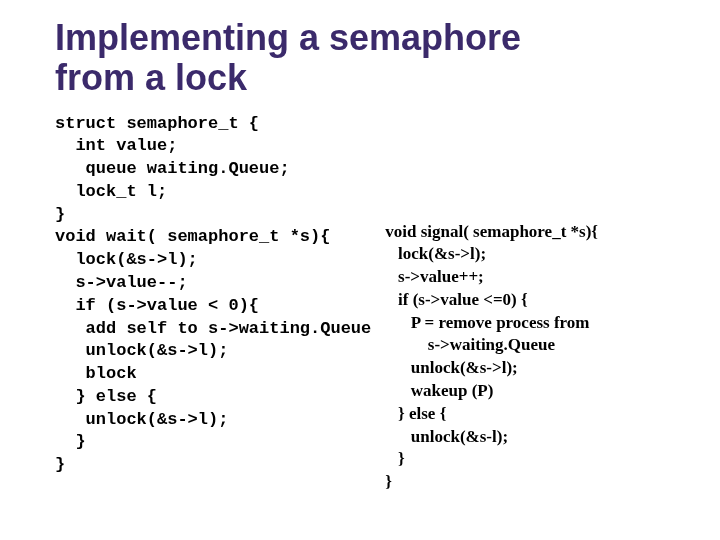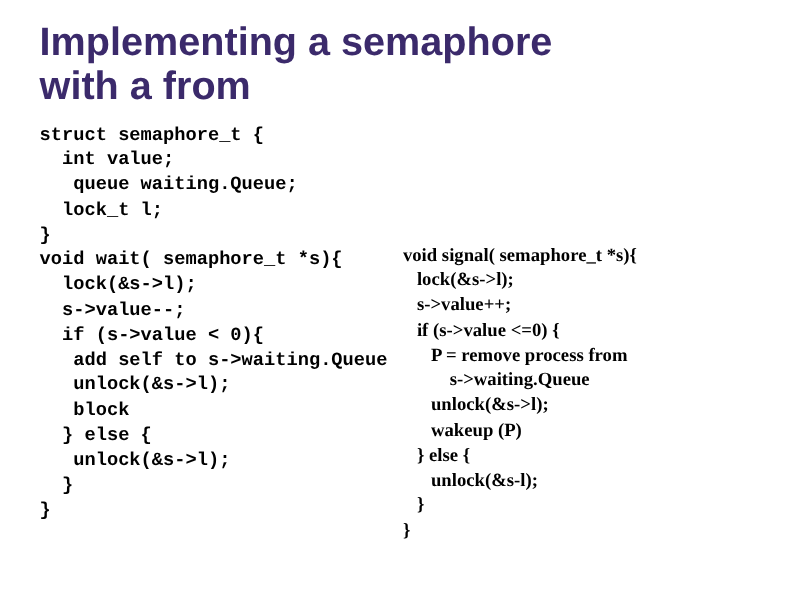--- a/index.html
+++ b/index.html
@@ -8,21 +8,21 @@
     width: 720px;
     height: 540px;
     background: #ffffff;
     font-family: Arial, Helvetica, sans-serif;
     overflow: hidden;
   }
   .slide {
     box-sizing: border-box;
     width: 572px;
     height: 540px;
-    padding: 18px 28px 14px 36px;
+    padding: 18px 28px 14px 55px;
     position: relative;
   }
   .title {
     font-size: 36px;
     font-weight: bold;
     color: #3b2a6b;
     line-height: 1.12;
     margin: 0 0 14px 0;
   }
   .body {
@@ -48,21 +48,21 @@
     padding-top: 108px; 
     font-family: Liberation Serif, serif;
   }
 </style>
 </head>
 <body>
 
 <div class="slide">
   <h1 class="title">
     <span>Implementing a semaphore</span><br>
-    <span>with a from</span>
+    <span>from a lock</span>
   </h1>
 
   <div class="body">
     <div class="col col-left">struct semaphore_t {
   int value;
    queue waiting.Queue;
   lock_t l;
 }
 void wait( semaphore_t *s){
   lock(&amp;s-&gt;l);

